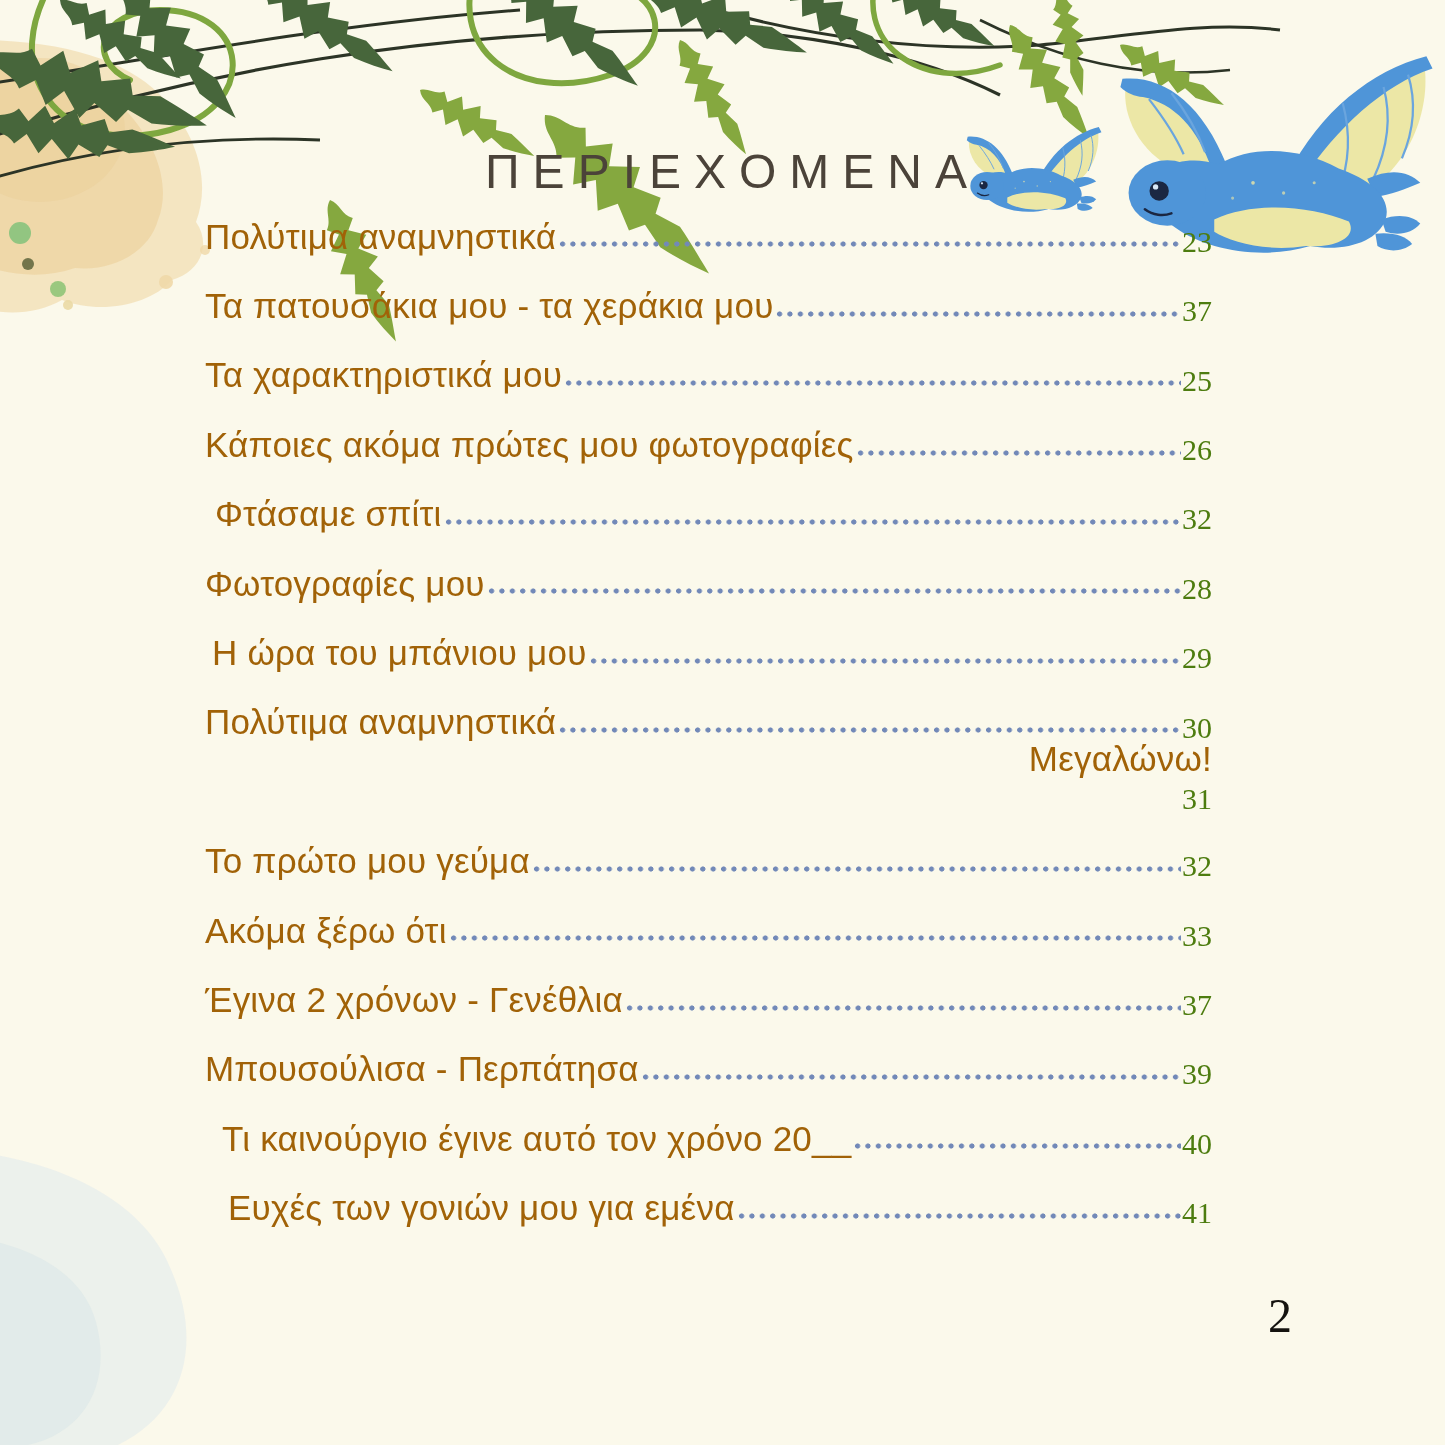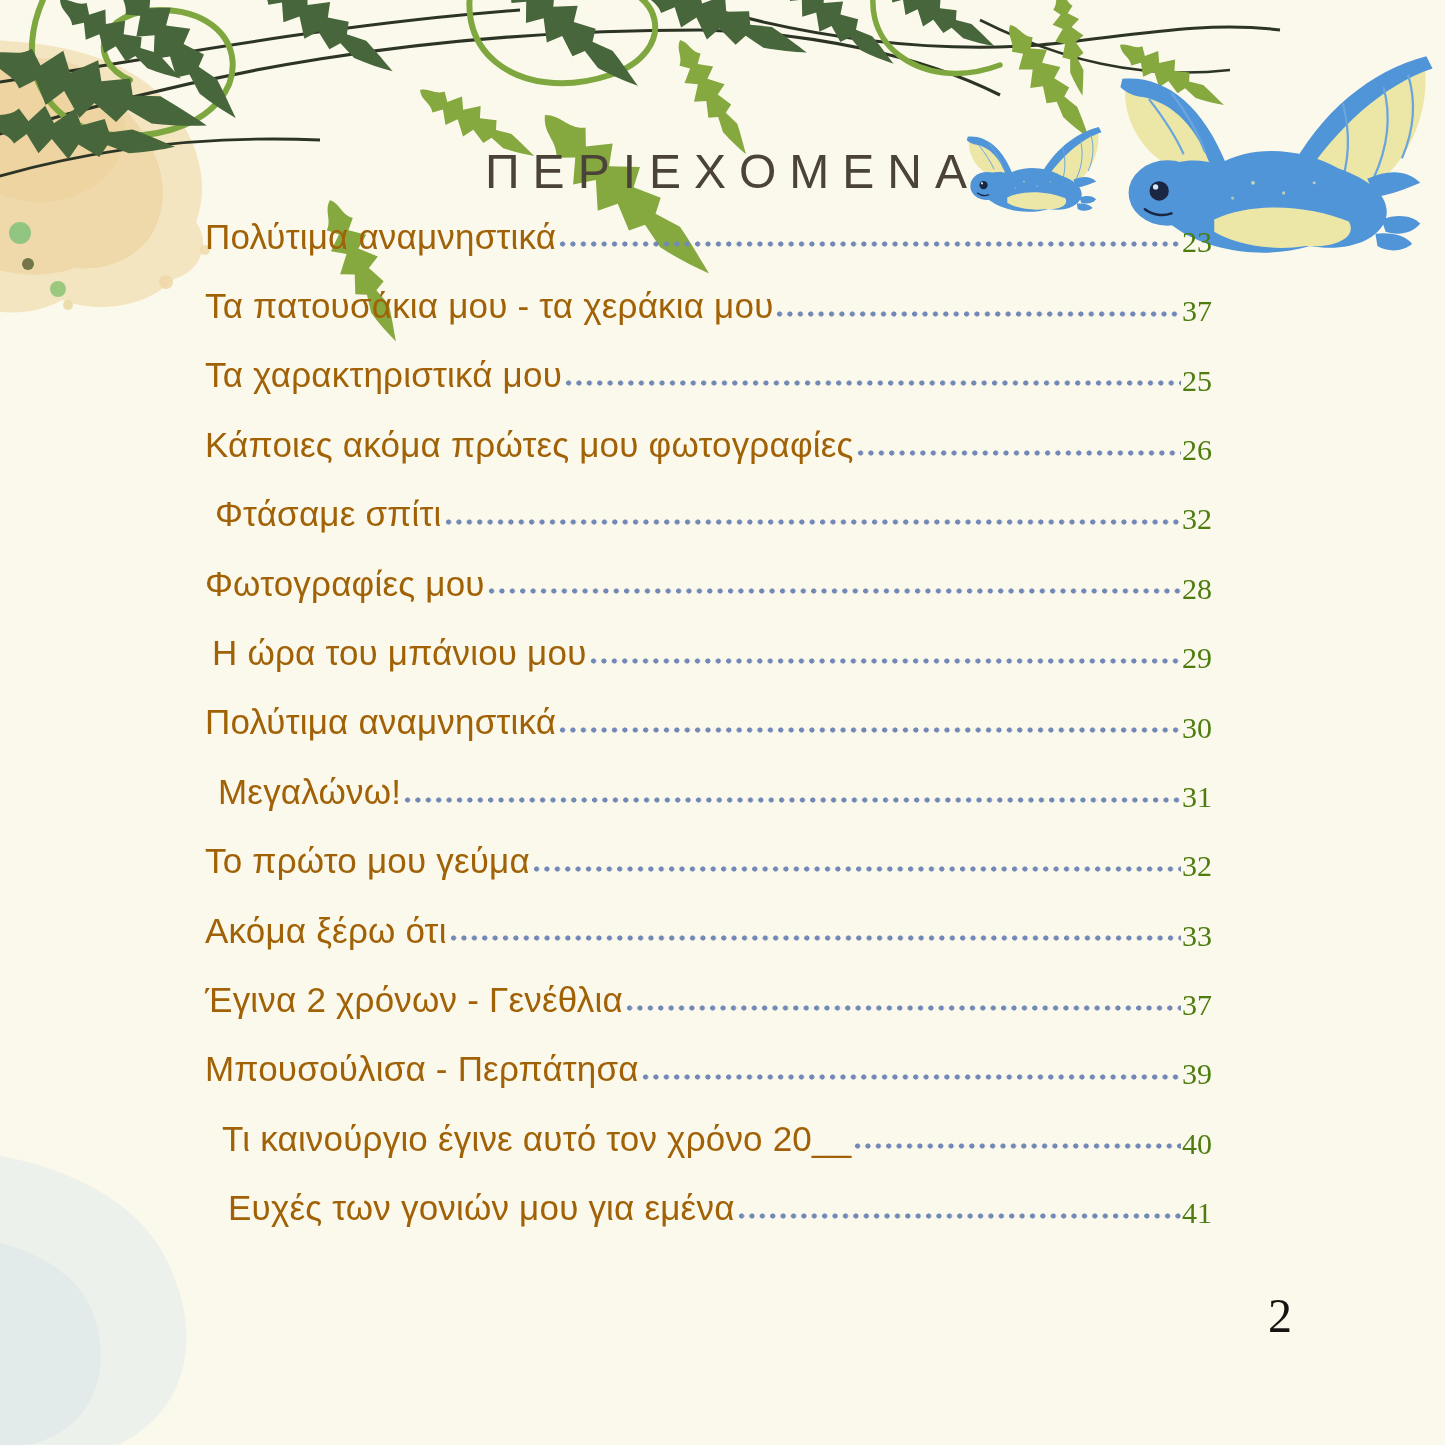--- a/index.html
+++ b/index.html
@@ -64,21 +64,21 @@
   }
   .toc-page {
     font-family: "Liberation Serif", serif;
     font-size: 30px;
     line-height: 0.92;
     color: #4d7c0f;
   }
   
   .toc-row:nth-child(5)  { padding-left: 10px; }
   .toc-row:nth-child(7)  { padding-left: 7px;  }
-  .toc-row:nth-child(9)  { padding-left: 13px; }
+  .toc-row:nth-child(9)  { padding-left: 13px; flex-direction: column; }
   .toc-row:nth-child(14) { padding-left: 17px; text-align: right; }
   .toc-row:nth-child(15) { padding-left: 23px; }
   .toc-row:nth-child(16) { padding-left: 13px; }
 
   
   .folio {
     position: absolute;
     left: 1268px; top: 1288px;
     font-family: "Liberation Serif", serif;
     font-size: 48px;

